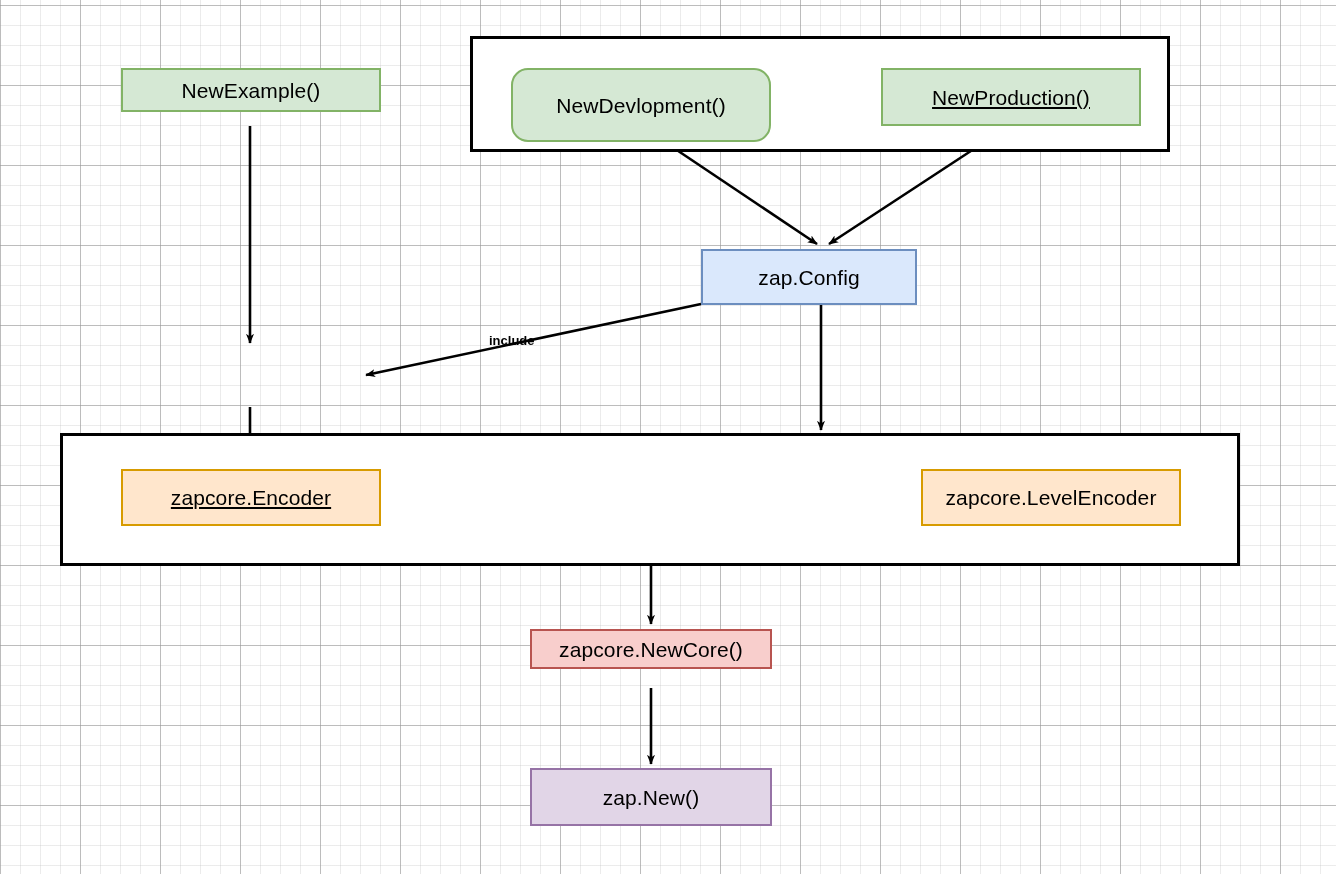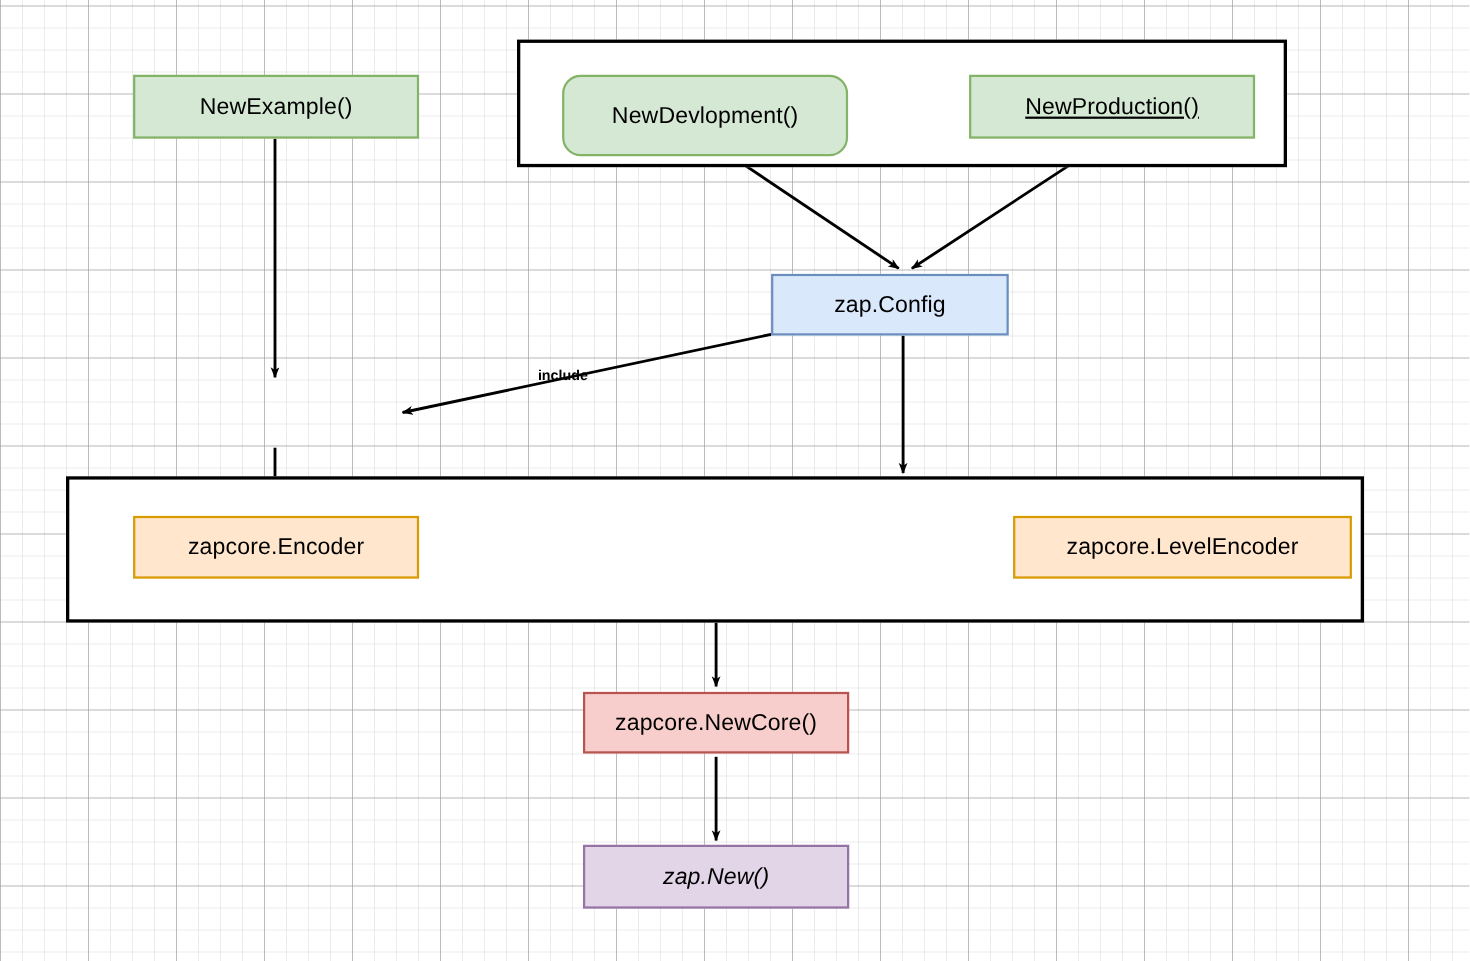--- a/index.html
+++ b/index.html
@@ -119,51 +119,51 @@
 
     <g>
       <path d="M651,688 L651,764" stroke="#000000" stroke-width="2.6" fill="none" marker-end="url(#arrow)"></path>
     </g>
   </svg>
 
   <div class="group-box" style="left:470px; top:36px; width:700px; height:116px;"></div>
 
   <div class="group-box" style="left:60px; top:433px; width:1180px; height:133px;"></div>
 
-  <div class="node green" style="left:121px; top:68px; width:260px; height:58px;">
+  <div class="node green" style="left:121px; top:68px; width:260px; height:44px;">
     <span>NewExample()</span>
   </div>
 
   <div class="node green" style="left:511px; top:68px; width:260px; height:74px;border-radius:17px;">
     <span>NewDevlopment()</span>
   </div>
 
   <div class="node green" style="left:881px; top:68px; width:260px; height:58px;text-decoration:underline;">
     <span>NewProduction()</span>
   </div>
 
   <div class="node blue" style="left:701px; top:249px; width:216px; height:56px;">
     <span>zap.Config</span>
   </div>
 
 
-  <div class="node orange" style="left:121px; top:469px; width:260px; height:57px;">
+  <div class="node orange" style="left:121px; top:469px; width:260px; height:57px;text-decoration:underline;">
     <span>zapcore.Encoder</span>
   </div>
 
 
-  <div class="node orange" style="left:921px; top:469px; width:308px; height:57px;">
+  <div class="node orange" style="left:921px; top:469px; width:260px; height:57px;">
     <span>zapcore.LevelEncoder</span>
   </div>
 
-  <div class="node red" style="left:530px; top:629px; width:242px; height:56px;">
+  <div class="node red" style="left:530px; top:629px; width:242px; height:40px;">
     <span>zapcore.NewCore()</span>
   </div>
 
-  <div class="node purple" style="left:530px; top:768px; width:242px; height:58px;font-style:italic;">
+  <div class="node purple" style="left:530px; top:768px; width:242px; height:58px;">
     <span>zap.New()</span>
   </div>
 
   <div class="edge-label" style="left:489px; top:334px;">
     <span>include</span>
   </div>
 
 </div>
 
 </body></html>

